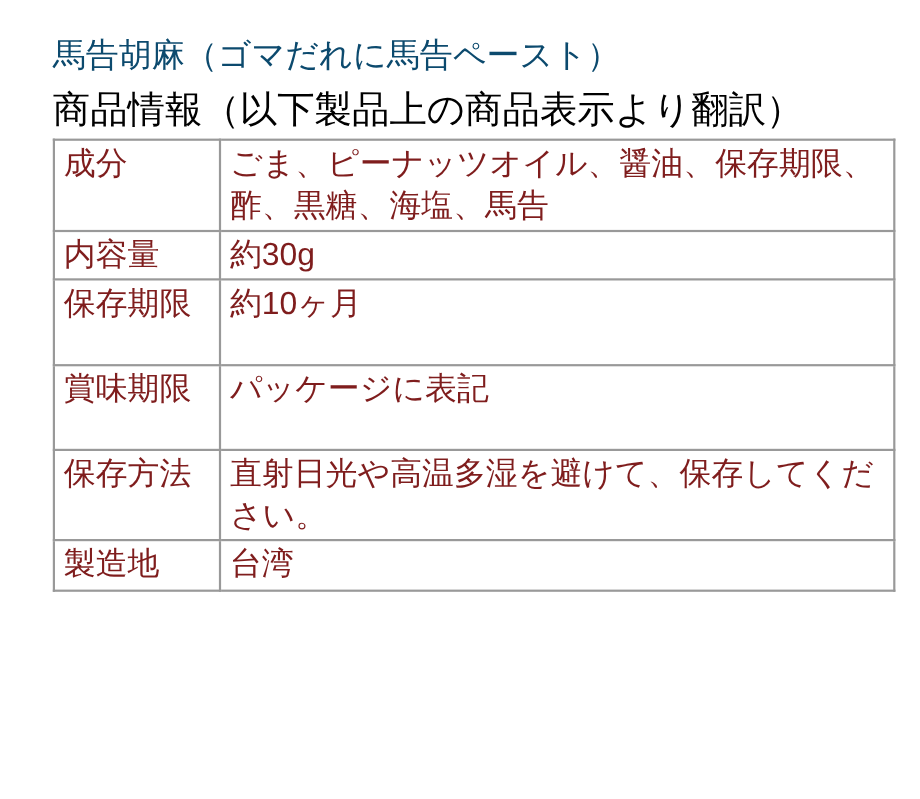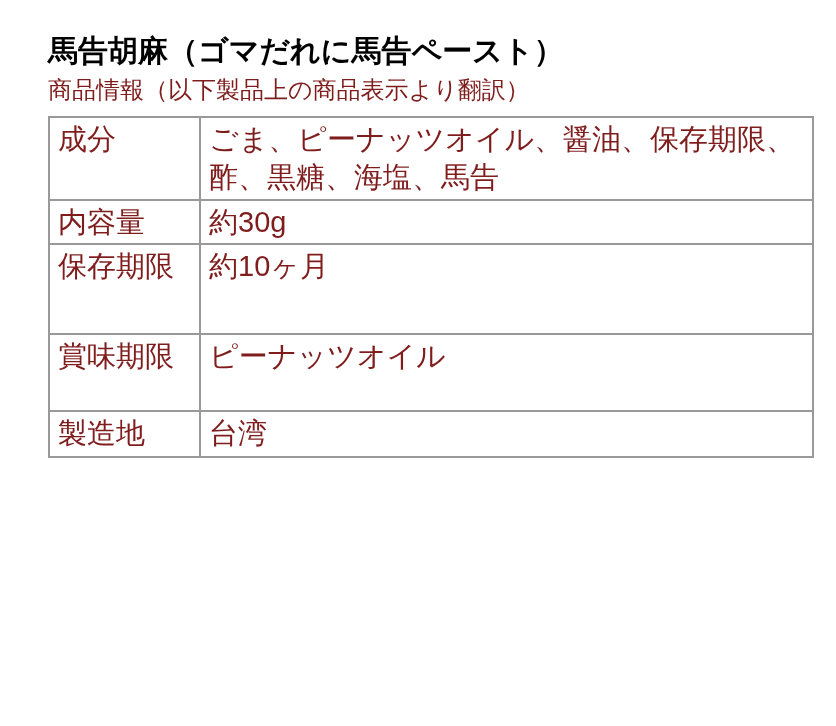--- a/index.html
+++ b/index.html
@@ -14,53 +14,53 @@
     font-family: "Liberation Sans", "DejaVu Sans", sans-serif;
     color: #2a2e35;
   }
   .page {
     box-sizing: border-box;
     width: 836px;
     height: 726px;
     padding: 34px 64px 0 48px;
   }
   .page-title {
-    margin: 0 0 6px 0;
+    margin: 0 0 16px 0;
     font-size: 30px;
     line-height: 34px;
-    font-weight: bold;
-    color: #000000;
+    font-weight: normal;
+    color: #0c4a6e;
   }
   .page-subtitle {
     margin: 0 0 10px 0;
-    font-size: 24px;
+    font-size: 34px;
     line-height: 32px;
     font-weight: normal;
-    color: #7f1d1d;
+    color: #000000;
   }
   table.info-table {
     border-collapse: collapse;
     table-layout: fixed;
     width: 724px;
   }
   table.info-table td {
     border: 2px solid #999999;
     vertical-align: top;
     padding: 2px 10px 2px 8px;
     font-size: 29px;
     line-height: 38px;
     color: #7f1d1d;
     overflow: hidden;
     word-break: break-word;
   }
   td.col-label { width: 131px; }
   td.col-value { width: 593px; }
   tr.r0 { height: 83px; }
   tr.r1 { height: 44px; }
-  tr.r2 { height: 90px; }
+  tr.r2 { height: 78px; }
   tr.r3 { height: 77px; }
   tr.r4 { height: 76px; }
   tr.r5 { height: 46px; }
   tr.r6 { height: 155px; }
 </style>
 </head>
 <body>
 
 <div class="page">
 
@@ -77,21 +77,25 @@
       <tr class="r1">
         <td class="col-label">内容量</td>
         <td class="col-value">約30g</td>
       </tr>
       <tr class="r2">
         <td class="col-label">保存期限</td>
         <td class="col-value">約10ヶ月</td>
       </tr>
       <tr class="r3">
         <td class="col-label">賞味期限</td>
-        <td class="col-value">ピーナッツオイル</td>
+        <td class="col-value">パッケージに表記</td>
+      </tr>
+      <tr class="r4">
+        <td class="col-label">保存方法</td>
+        <td class="col-value">直射日光や高温多湿を避けて、保存してください。</td>
       </tr>
       <tr class="r5">
         <td class="col-label">製造地</td>
         <td class="col-value">台湾</td>
       </tr>
     </tbody>
   </table>
 
 </div>
 

